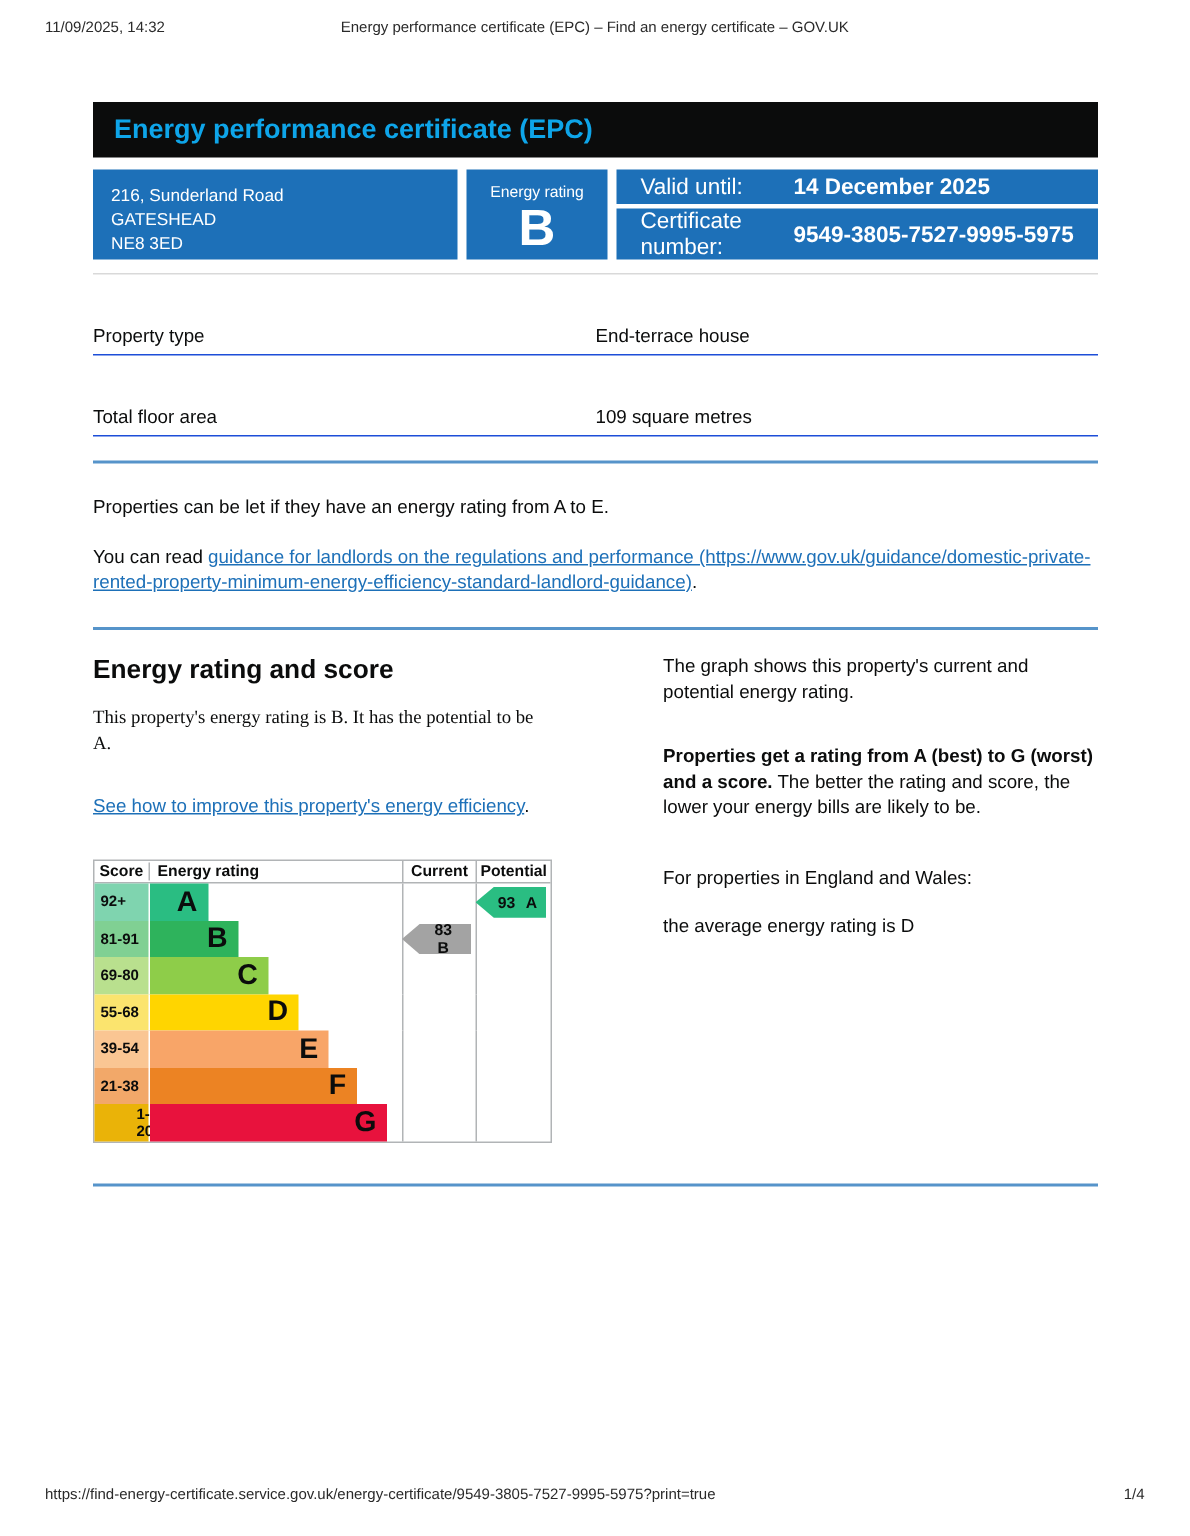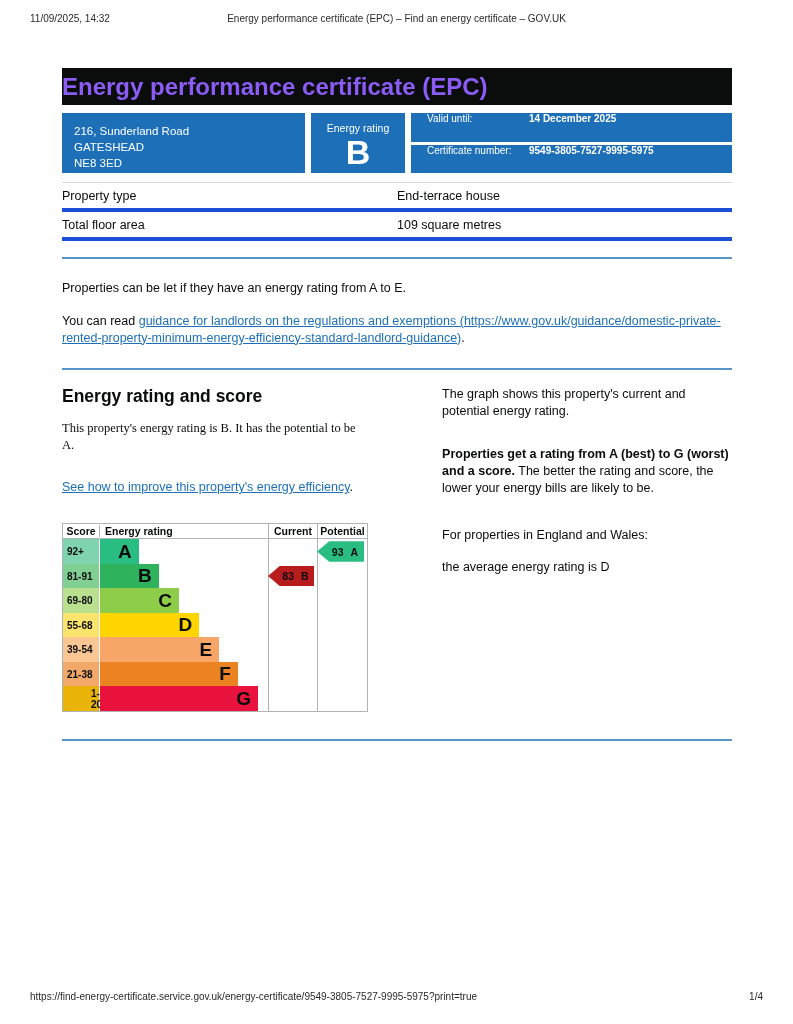--- a/index.html
+++ b/index.html
@@ -16,40 +16,41 @@
   .print-meta { position: absolute; font-size: 10px; color: #2a2a2a; }
   .ph-date { top: 13px; left: 30px; }
   .ph-title { top: 13px; left: 0; width: 100%; text-align: center; }
   .pf-url { top: 991px; left: 30px; }
   .pf-page { top: 991px; right: 30px; }
 
   .content { position: absolute; left: 62px; top: 68px; width: 670px; }
 
   
   .banner {
-    background: #0b0c0c; color: #8b5cf6;
+    background: #0b0c0c; color: #0ea5e9;
     height: 37px; display: flex; align-items: center;
-    font-size: 24px; font-weight: bold;
+    padding-left: 14px;
+    font-size: 18px; font-weight: bold;
   }
 
   
   .summary { display: flex; gap: 6px; margin-top: 8px; height: 60px; }
   .box { background: #1d70b8; color: #ffffff; }
   .addr-box { width: 243px; padding: 10px 12px; font-size: 11.5px; line-height: 1.4; }
   .rating-box { width: 94px; display: flex; flex-direction: column; align-items: center; padding-top: 9px; }
   .rating-box .rating-label { font-size: 10.5px; }
   .rating-box .rating-letter { font-size: 34px; font-weight: bold; line-height: 1.1; }
   .right-stack { flex: 1; display: flex; flex-direction: column; gap: 3px; }
-  .kv-box { flex: 1; display: flex; font-size: 10px; }
+  .kv-box { flex: 1; display: flex; align-items: center; font-size: 15px; }
   .kv-box .kv-label { width: 118px; padding-left: 16px; }
   .kv-box .kv-value { font-weight: bold; }
 
   
   .prop-table { margin-top: 9px; font-size: 12.5px; border-top: 1px solid #d9d9d9; }
-  .prop-row { display: flex; padding: 6px 0 5px 0; border-bottom: 4px solid #1d4ed8; }
+  .prop-row { display: flex; padding: 6px 0 5px 0; border-bottom: 1px solid #1d4ed8; margin-top: 28px; }
   .prop-label { width: 335px; }
 
   hr.blue-rule { border: none; border-top: 2px solid #5694ca; margin-top: 16px; }
 
   h2.section-heading { font-size: 17.5px; font-weight: bold; color: #0b0c0c; }
 
   .rules { margin-top: 21px; }
   .rules p { font-size: 12.5px; margin-top: 16px; line-height: 1.35; }
   a.gov-link { color: #1d70b8; text-decoration: underline; }
 
@@ -129,21 +130,21 @@
     <div class="prop-row">
       <div class="prop-label">Total floor area</div>
       <div class="prop-value">109 square metres</div>
     </div>
   </div>
 
   <hr class="blue-rule">
 
   <div class="rules">
     <p>Properties can be let if they have an energy rating from A to E.</p>
-    <p><span>You can read </span><a class="gov-link" href="#">guidance for landlords on the regulations and exemptions (https://www.gov.uk/guidance/domestic-private-rented-property-minimum-energy-efficiency-standard-landlord-guidance)</a><span>.</span></p>
+    <p><span>You can read </span><a class="gov-link" href="#">guidance for landlords on the regulations and performance (https://www.gov.uk/guidance/domestic-private-rented-property-minimum-energy-efficiency-standard-landlord-guidance)</a><span>.</span></p>
   </div>
 
   <hr class="blue-rule" style="margin-top:21px;">
 
   <div class="two-col">
     <div class="col-left">
       <h2 class="section-heading">Energy rating and score</h2>
       <p class="lead">This property's energy rating is B. It has the potential to be A.</p>
       <p class="improve"><a class="gov-link" href="#">See how to improve this property's energy efficiency</a><span>.</span></p>
 
@@ -168,21 +169,21 @@
                   <span>A</span>
                 </div>
               </div>
             </div>
             <div class="epc-row">
               <div class="c-score" style="background: rgb(128, 208, 147);">81-91</div>
               <div class="c-bar-area">
                 <div class="c-bar" style="background: rgb(46, 179, 92); width: 35%;">B</div>
               </div>
               <div class="c-current">
-                <div class="epc-arrow" style="background: #b91c1c;">
+                <div class="epc-arrow" style="background: #a3a3a3; flex-direction: column;">
                   <span>83</span>
                   <span class="gap"></span>
                   <span>B</span>
                 </div>
               </div>
               <div class="c-potential"></div>
             </div>
             <div class="epc-row">
               <div class="c-score" style="background: rgb(185, 224, 142);">69-80</div>
               <div class="c-bar-area">

